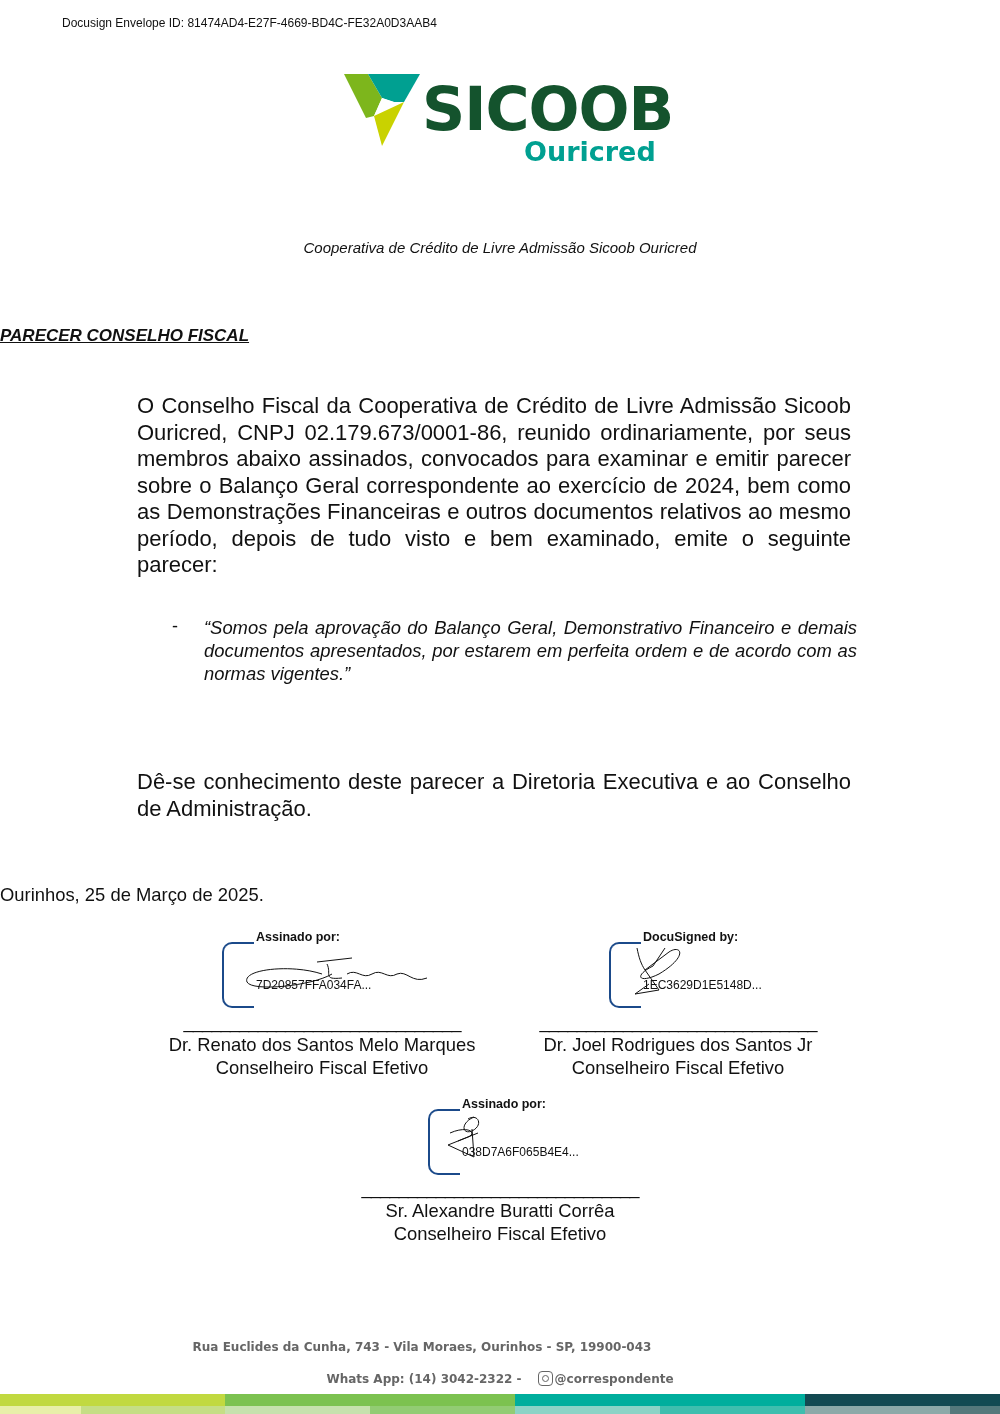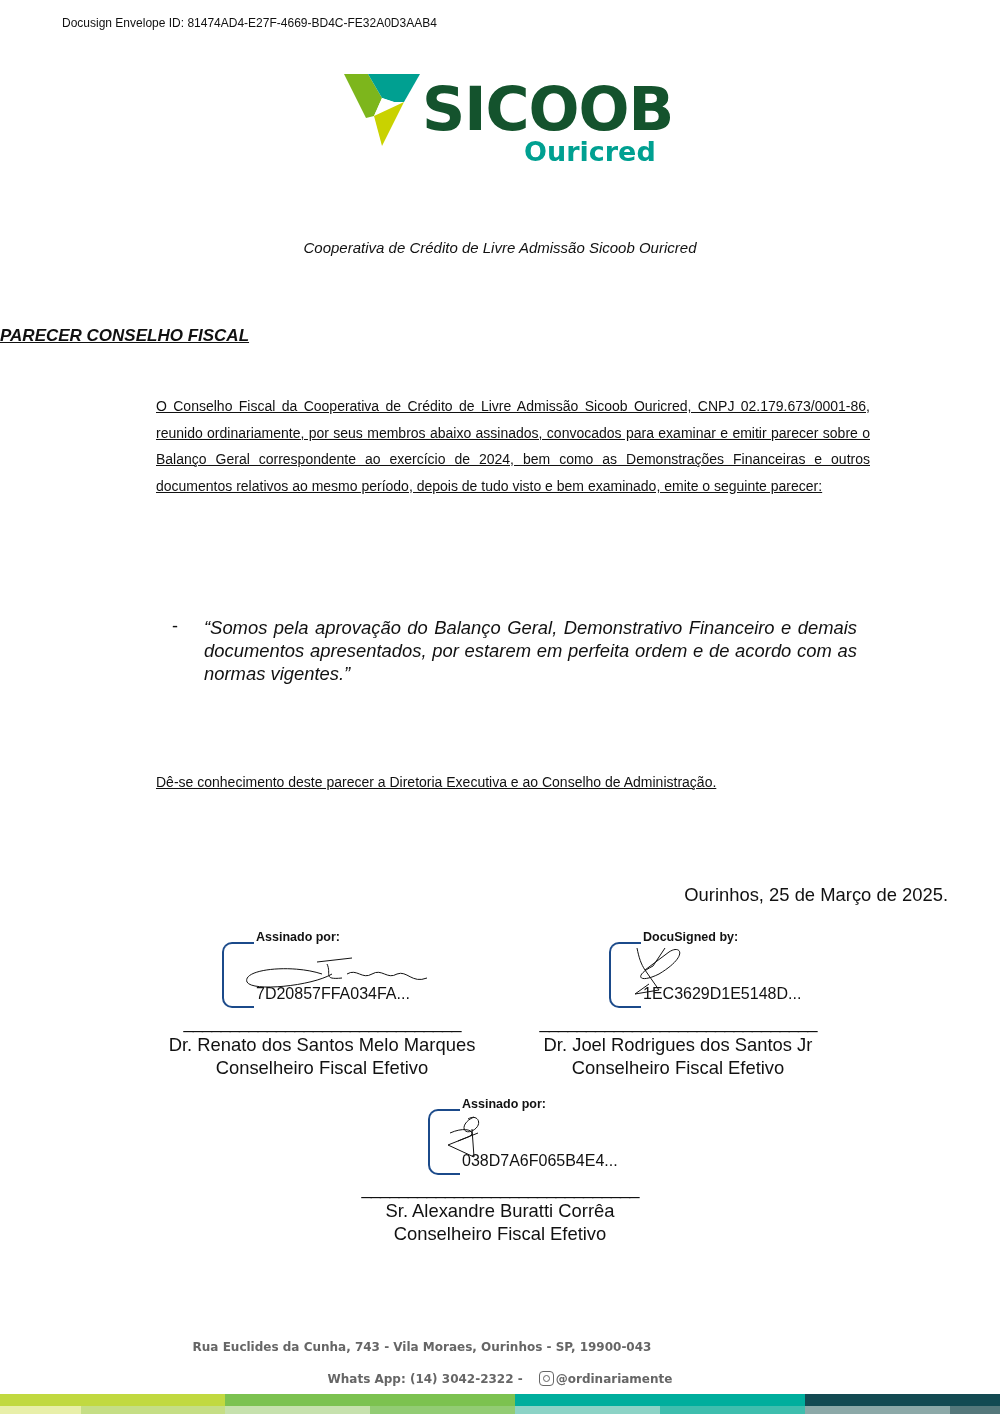--- a/index.html
+++ b/index.html
@@ -7,30 +7,30 @@
     width: 1000px; height: 1414px; position: relative; background: #ffffff;
     font-family: "Liberation Sans", sans-serif; color: #111; overflow: hidden;
   }
   .abs { position: absolute; }
   .envelope { left: 30px; top: 16px; font-size: 12px; color: #111; margin-left: 32px; }
   .logo { left: 342px; top: 72px; width: 320px; height: 100px; }
   .logo-text { position: absolute; left: 80px; top: 2px; font-family: "DejaVu Sans", sans-serif; font-weight: bold; font-size: 60px; letter-spacing: -1px; color: #14532d; line-height: 70px; }
   .logo-sub { position: absolute; left: 182px; top: 64px; font-family: "DejaVu Sans", sans-serif; font-weight: bold; font-size: 27px; color: #00a091; line-height: 32px; }
   .coop { left: 0; width: 1000px; top: 239px; text-align: center; font-style: italic; font-size: 15px; }
   .title { left: 0; width: 1000px; top: 326px; text-align: left; font-style: italic; font-weight: bold; font-size: 17px; text-decoration: underline; }
-  .para { left: 156px; width: 714px; font-size: 14px; line-height: 26.5px; text-align: justify; text-align-last: left; text-decoration: underline; }
+  .para { left: 137px; width: 714px; font-size: 22px; line-height: 26.5px; text-align: justify; text-align-last: left; }
   .p1 { top: 393px; }
   .bullet-dash { left: 172px; top: 616px; font-size: 18px; }
   .quote { left: 204px; width: 653px; top: 616px; font-style: italic; font-size: 18.4px; line-height: 23px; text-align: justify; }
   .p2 { top: 769px; }
-  .date { left: 0; width: 948px; top: 884px; text-align: right; font-size: 18.4px; }
+  .date { left: 0; width: 948px; top: 884px; text-align: left; font-size: 18.4px; }
   .sig-box { width: 230px; height: 80px; }
   .sig-bracket { position: absolute; left: 0; top: 12px; width: 30px; height: 62px; border: 2px solid #1b4a8a; border-right: none; border-radius: 10px 0 0 10px; }
   .sig-label { position: absolute; left: 34px; top: 0; font-size: 12.5px; font-weight: bold; color: #111; }
-  .sig-code { position: absolute; left: 34px; top: 55px; font-size: 16px; color: #111; }
+  .sig-code { position: absolute; left: 34px; top: 48px; font-size: 12px; color: #111; }
   .sig-svg { position: absolute; left: 10px; top: 14px; }
   .sig-line { font-size: 18px; line-height: 18px; letter-spacing: -1px; white-space: nowrap; }
   .name { text-align: center; font-size: 18.4px; line-height: 23px; }
   .footer-addr { left: 0; width: 844px; top: 1340px; text-align: center; font-family: "DejaVu Sans", sans-serif; font-weight: bold; font-size: 12px; color: #666; }
   .footer-contact { left: 0; width: 1000px; top: 1371px; text-align: center; font-family: "DejaVu Sans", sans-serif; font-weight: bold; font-size: 12px; color: #666; }
   .ig-icon { display: inline-block; width: 13px; height: 13px; border: 1.5px solid #666; border-radius: 4px; vertical-align: -3px; position: relative; margin-left: 16px; margin-right: 2px; }
   .ig-icon::after { content: ""; position: absolute; left: 3px; top: 3px; width: 5px; height: 5px; border: 1.5px solid #666; border-radius: 50%; }
   .bar-top { top: 1394px; height: 12px; }
   .bar-bot { top: 1406px; height: 8px; }
 </style>
@@ -99,21 +99,21 @@
   <div class="sig-code">038D7A6F065B4E4...</div>
 </div>
 <div class="abs" style="left:321px;top:1176px;width:358px">
   <div class="sig-line name">______________________________</div>
   <div class="name">Sr. Alexandre Buratti Corrêa</div>
   <div class="name">Conselheiro Fiscal Efetivo</div>
 </div>
 
 <div class="abs footer-addr">Rua Euclides da Cunha, 743 - Vila Moraes, Ourinhos - SP, 19900-043</div>
 <div class="abs footer-contact">
-  <span>Whats App: (14) 3042-2322 -</span><span class="ig-icon"></span><span>@ordinariamente</span>
+  <span>Whats App: (14) 3042-2322 -</span><span class="ig-icon"></span><span>@correspondente</span>
 </div>
 
 <div class="abs bar-top" style="left:0;width:225px;background:#c1d940"></div>
 <div class="abs bar-top" style="left:225px;width:290px;background:#7cc250"></div>
 <div class="abs bar-top" style="left:515px;width:290px;background:#00ae9d"></div>
 <div class="abs bar-top" style="left:805px;width:195px;background:#134a52"></div>
 
 <div class="abs bar-bot" style="left:0;width:81px;background:#e8efa9"></div>
 <div class="abs bar-bot" style="left:81px;width:144px;background:#c5de85"></div>
 <div class="abs bar-bot" style="left:225px;width:145px;background:#c6e1ad"></div>

